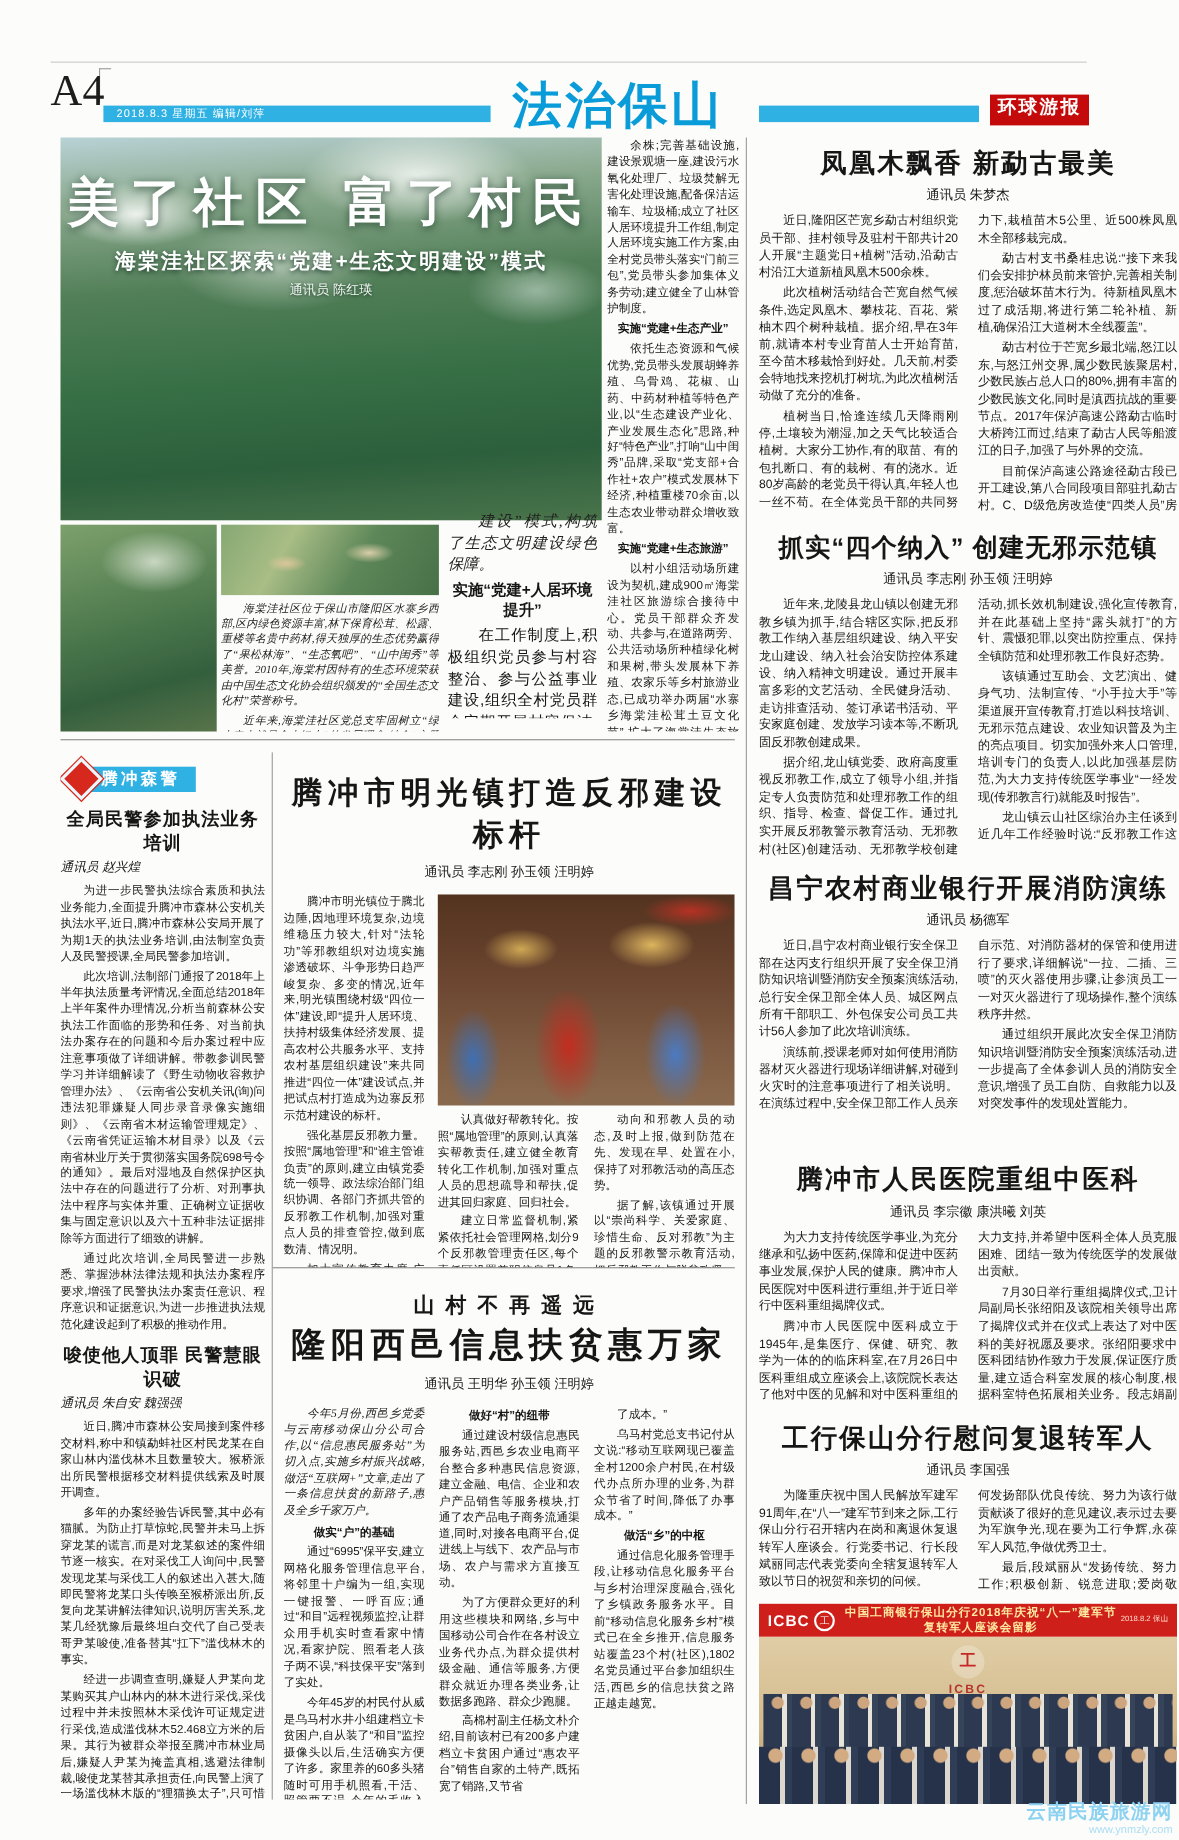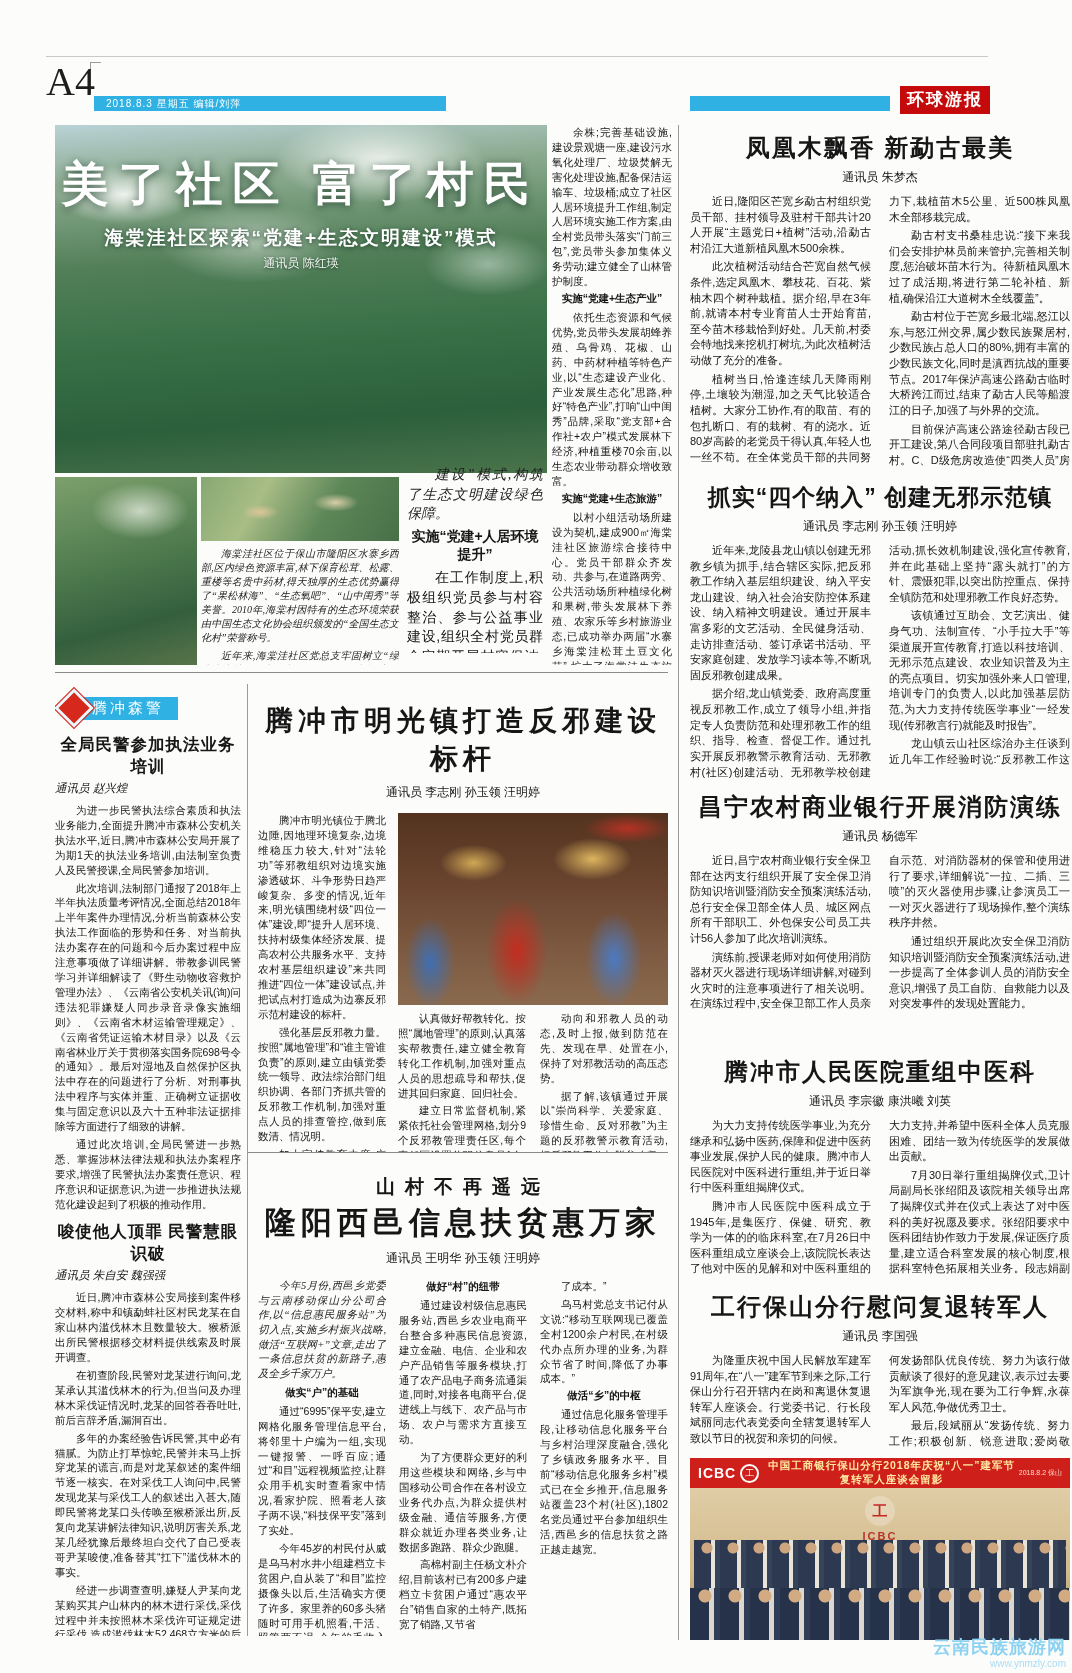--- a/index.html
+++ b/index.html
@@ -11,21 +11,21 @@
   .top-hairline{left:46px;top:56px;width:942px;border-top:1px solid #c9c9c9;height:0;}
   .a4-corner{left:90px;top:62px;width:10px;height:30px;border-left:1px solid #9a9a9a;border-top:1px solid #9a9a9a;}
   .page-no{left:46px;top:58px;font-family:"Liberation Serif","DejaVu Serif",serif;font-size:40px;color:#1d1d1d;}
   .date-bar{left:94px;top:96px;width:352px;height:15px;background:#2fb1e3;color:#fff;
             font-size:10px;line-height:15px;padding-left:12px;box-sizing:border-box;letter-spacing:1px;}
   .masthead{left:446px;top:66px;width:232px;text-align:center;font-size:45px;font-weight:bold;
             color:#0a9cd8;letter-spacing:3px;}
   .bar-right{left:690px;top:96px;width:200px;height:15px;background:#2fb1e3;}
   .brand-badge{left:900px;top:86px;width:90px;height:28px;background:#c40a0a;color:#fff;
                font-size:17px;font-weight:bold;text-align:center;line-height:28px;letter-spacing:2px;
-               font-family:Liberation Serif, serif;}
+               font-family:Liberation Mono, monospace;}
 
   
   .p-body{margin:0 0 3px;text-indent:2em;text-align:justify;line-height:1.42;}
   .p-italic{margin:0 0 4px;text-indent:2em;text-align:justify;line-height:1.4;
             font-style:italic;font-family:"Liberation Serif","DejaVu Serif",serif;color:#222;}
   .sub-head{font-weight:bold;text-align:center;margin:1px 0 4px;text-indent:0;}
 
   
   #lead{left:55px;top:125px;width:617px;height:540px;}
   .lead-photo{position:absolute;left:0;top:0;width:492px;height:348px;overflow:hidden;
@@ -57,21 +57,21 @@
   .rule-h-main{left:55px;top:672px;width:613px;border-top:1px solid #8a8a8a;height:0;}
   .rule-v-left{left:247px;top:684px;height:952px;border-left:1px solid #9a9a9a;width:0;}
   .rule-v-right{left:678px;top:125px;height:1515px;border-left:1px solid #9a9a9a;width:0;}
   .rule-h-m2{left:248px;top:1152px;width:420px;border-top:1px solid #8a8a8a;height:0;}
 
   
   #leftcol{left:55px;top:684px;width:186px;height:952px;overflow:hidden;font-size:10.5px;}
   .tag-row{display:flex;align-items:center;margin:10px 0 12px;}
   .diamond{width:22px;height:22px;background:#d6281c;transform:rotate(45deg);
            border:3px solid #eaf7fd;outline:1px solid #d6281c;margin-left:5px;flex:none;}
-  .tag-label{background:#2fb1e3;color:#fff;font-weight:normal;font-size:15px;letter-spacing:3px;
+  .tag-label{background:#2fb1e3;color:#fff;font-weight:bold;font-size:15px;letter-spacing:3px;
              padding:2px 14px 2px 16px;margin-left:-12px;}
   .l-title{font-size:16.5px;font-weight:bold;text-align:center;margin:10px 0 3px;letter-spacing:1px;}
   .l-by{font-size:11.5px;text-align:left;margin-bottom:7px;font-style:italic;}
 
   
   #feature{left:258px;top:684px;width:410px;height:468px;overflow:hidden;}
   .f-head{font-size:28px;font-weight:bold;text-align:center;letter-spacing:5px;margin:18px 0 6px;}
   .f-by{font-size:12px;text-align:center;margin-bottom:12px;}
   .f-body{position:relative;height:362px;overflow:hidden;font-size:10.5px;}
   .f-col1{position:absolute;left:0;top:0;width:128px;height:100%;overflow:hidden;}
@@ -135,20 +135,21 @@
 </style>
 </head>
 <body>
 
 <div id="page">
 
   <div class="abs top-hairline"></div>
   <div class="abs a4-corner"></div>
   <div class="abs page-no">A4</div>
   <div class="abs date-bar">2018.8.3 星期五  编辑/刘萍</div>
+  <div class="abs masthead">法治保山</div>
   <div class="abs bar-right"></div>
   <div class="abs brand-badge">环球游报</div>
 
   <div id="lead" class="abs">
     <div class="lead-photo">
       <div class="lead-headline">美了社区 富了村民</div>
       <div class="lead-subhead">海棠洼社区探索“党建+生态文明建设”模式</div>
       <div class="lead-byline">通讯员 陈红瑛</div>
     </div>
     <div class="ph-s1"></div>
@@ -188,21 +189,20 @@
           <p class="p-body">为进一步民警执法综合素质和执法业务能力,全面提升腾冲市森林公安机关执法水平,近日,腾冲市森林公安局开展了为期1天的执法业务培训,由法制室负责人及民警授课,全局民警参加培训。</p>
           <p class="p-body">此次培训,法制部门通报了2018年上半年执法质量考评情况,全面总结2018年上半年案件办理情况,分析当前森林公安执法工作面临的形势和任务、对当前执法办案存在的问题和今后办案过程中应注意事项做了详细讲解。带教参训民警学习并详细解读了《野生动物收容救护管理办法》、《云南省公安机关讯(询)问违法犯罪嫌疑人同步录音录像实施细则》、《云南省木材运输管理规定》、《云南省凭证运输木材目录》以及《云南省林业厅关于贯彻落实国务院698号令的通知》。最后对湿地及自然保护区执法中存在的问题进行了分析、对刑事执法中程序与实体并重、正确树立证据收集与固定意识以及六十五种非法证据排除等方面进行了细致的讲解。</p>
           <p class="p-body">通过此次培训,全局民警进一步熟悉、掌握涉林法律法规和执法办案程序要求,增强了民警执法办案责任意识、程序意识和证据意识,为进一步推进执法规范化建设起到了积极的推动作用。</p>
         </div>
     </div>
     <div>
       <div class="l-title">唆使他人顶罪 民警慧眼识破</div>
       <div class="l-by">通讯员 朱自安 魏强强</div>
       <div class="l-body">
           <p class="p-body">近日,腾冲市森林公安局接到案件移交材料,称中和镇勐蚌社区村民龙某在自家山林内滥伐林木且数量较大。猴桥派出所民警根据移交材料提供线索及时展开调查。</p>
-          <p class="p-body">在初查阶段,民警对龙某进行询问,龙某承认其滥伐林木的行为,但当问及办理林木采伐证情况时,龙某的回答吞吞吐吐,前后言辞矛盾,漏洞百出。</p>
           <p class="p-body">多年的办案经验告诉民警,其中必有猫腻。为防止打草惊蛇,民警并未马上拆穿龙某的谎言,而是对龙某叙述的案件细节逐一核实。在对采伐工人询问中,民警发现龙某与采伐工人的叙述出入甚大,随即民警将龙某口头传唤至猴桥派出所,反复向龙某讲解法律知识,说明厉害关系,龙某几经犹豫后最终坦白交代了自己受表哥尹某唆使,准备替其“扛下”滥伐林木的事实。</p>
           <p class="p-body">经进一步调查查明,嫌疑人尹某向龙某购买其户山林内的林木进行采伐,采伐过程中并未按照林木采伐许可证规定进行采伐,造成滥伐林木52.468立方米的后果。其行为被群众举报至腾冲市林业局后,嫌疑人尹某为掩盖真相,逃避法律制裁,唆使龙某替其承担责任,向民警上演了一场滥伐林木版的“狸猫换太子”,只可惜机关算尽终究敌不过法网恢恢。</p>
         </div>
     </div>
   </div>
 
   <div id="feature" class="abs">
     <div class="f-head">腾冲市明光镇打造反邪建设标杆</div>
     <div class="f-by">通讯员 李志刚 孙玉领 汪明婷</div>
     <div class="f-body">

